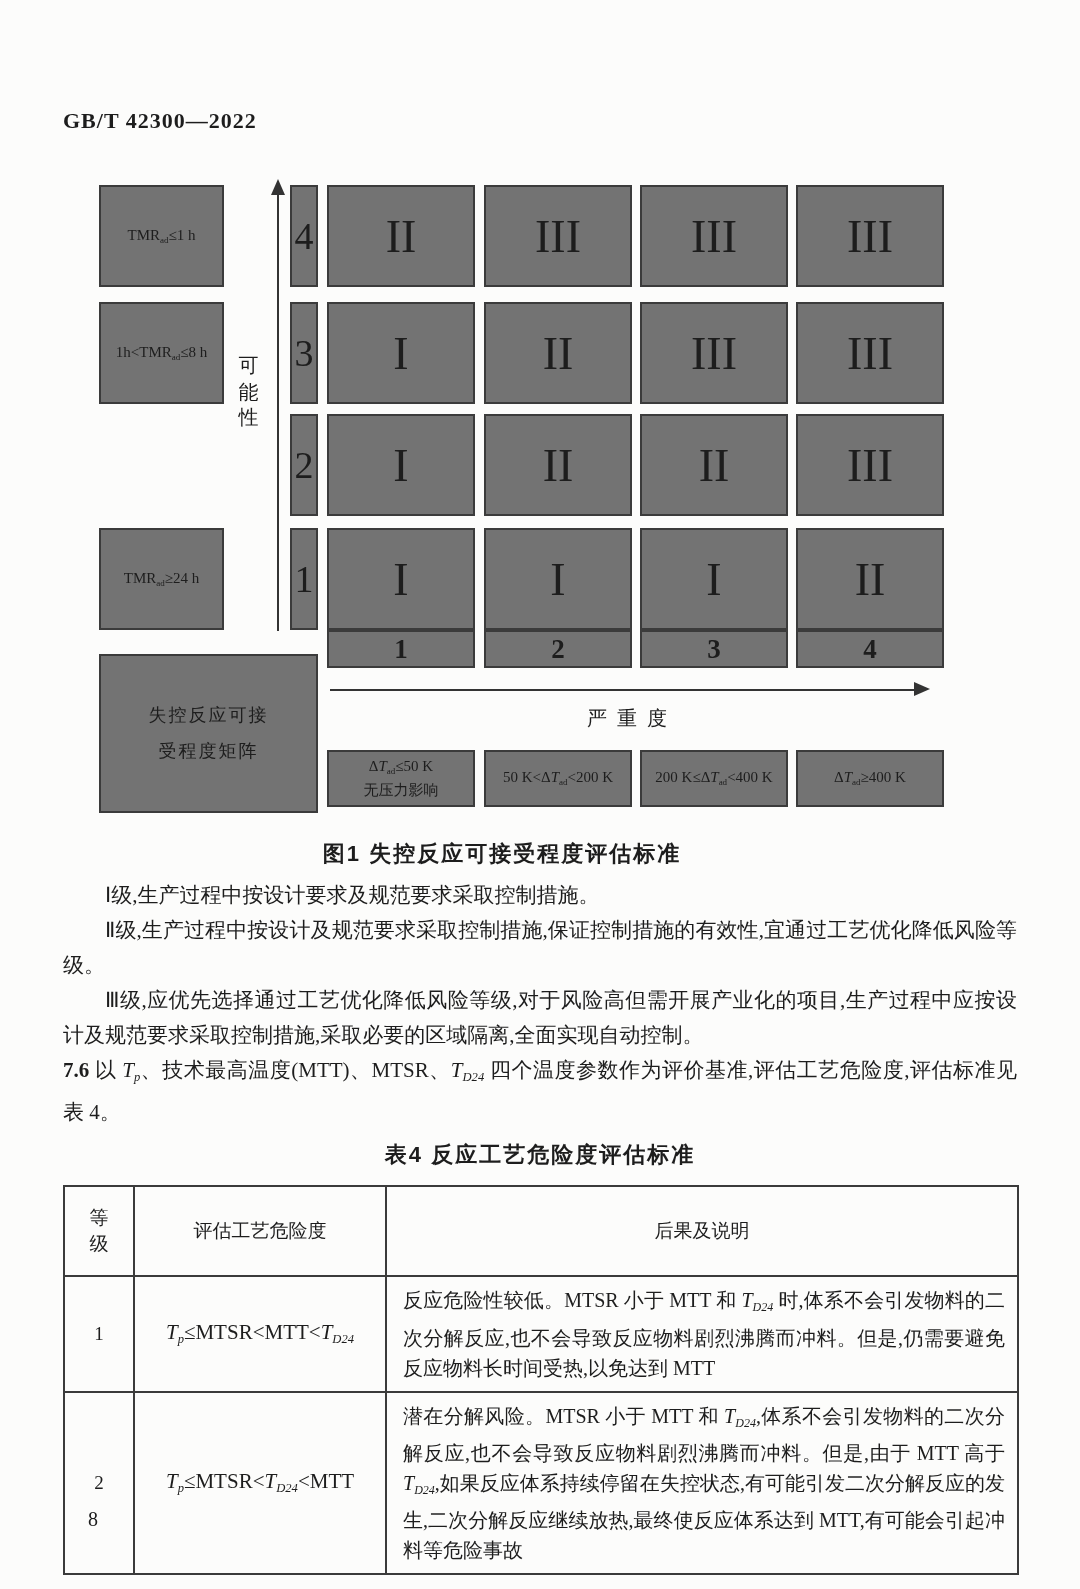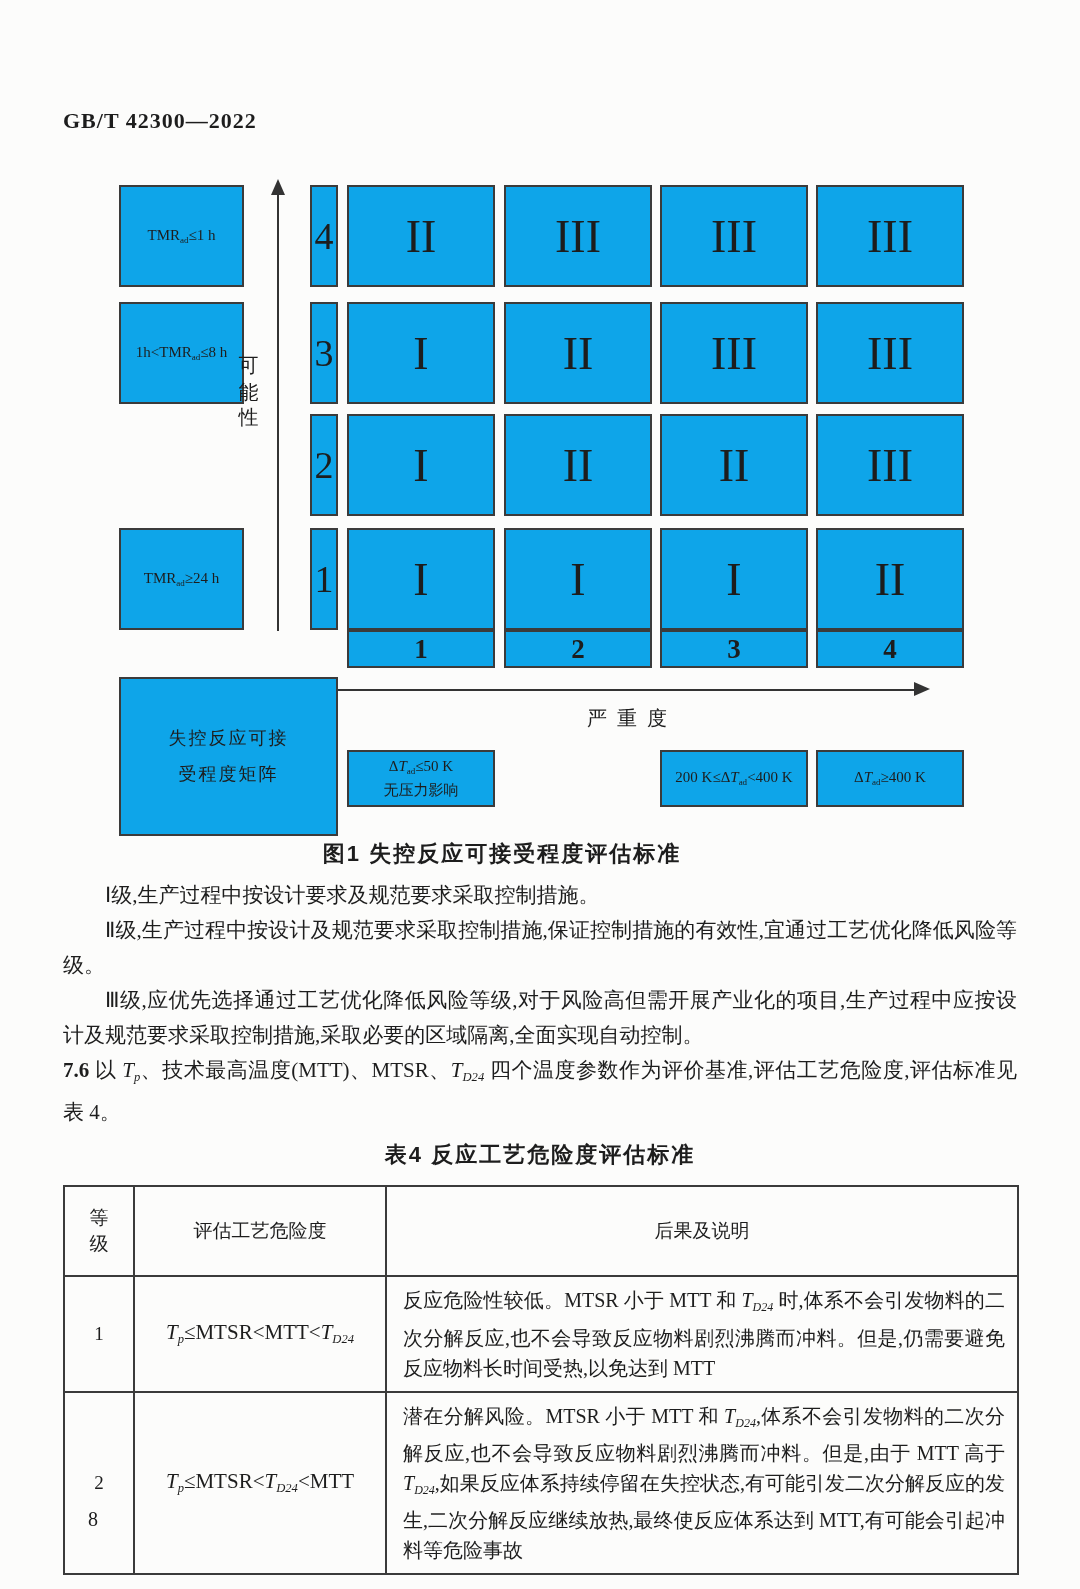--- a/index.html
+++ b/index.html
@@ -13,33 +13,32 @@
     overflow:hidden;
   }
   .hdr{
     position:absolute;left:63px;top:108px;
     font-size:22px;font-weight:700;letter-spacing:1px;
   }
   
   .box{
     position:absolute;
     border:2px solid #3b3b3b;
-    background:#0ea5e9;
+    background:#737373;
     display:flex;align-items:center;justify-content:center;
     box-sizing:border-box;
-    margin-left:20px;
   }
   .pbox{left:99px;width:125px;height:102px;font-size:15px;}
   .numbox{left:290px;width:28px;height:102px;font-size:38px;}
   .cell{width:148px;height:102px;font-size:46px;}
   .rt0{top:185px}.rt1{top:302px}.rt2{top:414px}.rt3{top:528px}
   .ct0{left:327px}.ct1{left:484px}.ct2{left:640px}.ct3{left:796px}
   .colnum{top:630px;height:38px;font-size:27px;font-weight:700;}
   .sevbox{top:750px;height:57px;font-size:15px;flex-direction:column;line-height:1.55;}
-  .corner{left:99px;top:677px;width:219px;height:159px;font-size:18px;flex-direction:column;line-height:1.95;letter-spacing:2px;}
+  .corner{left:99px;top:654px;width:219px;height:159px;font-size:18px;flex-direction:column;line-height:1.95;letter-spacing:2px;}
   .vaxis{position:absolute;left:277px;top:194px;width:2px;height:437px;background:#333;}
   .vhead{position:absolute;left:271px;top:179px;width:0;height:0;
          border-left:7px solid transparent;border-right:7px solid transparent;border-bottom:16px solid #333;}
   .haxis{position:absolute;left:330px;top:689px;width:586px;height:2px;background:#333;}
   .hhead{position:absolute;left:914px;top:682px;width:0;height:0;
          border-top:7px solid transparent;border-bottom:7px solid transparent;border-left:16px solid #333;}
   .ylabel{
     position:absolute;left:236px;top:341px;
     writing-mode:vertical-rl;text-orientation:upright;
     font-size:20px;letter-spacing:25px;
@@ -128,20 +127,23 @@
   <div class="box cell colnum ct3">4</div>
 
   <div class="haxis"></div>
   <div class="hhead"></div>
   <div class="xlabel">严重度</div>
 
   <div class="box cell sevbox ct0">
     <div><span>Δ</span><span class="rital">T</span><span class="rsub">ad</span><span>≤50 K</span></div>
     <div>无压力影响</div>
   </div>
+  <div class="box cell sevbox ct1">
+    <div><span>50 K&lt;Δ</span><span class="rital">T</span><span class="rsub">ad</span><span>&lt;200 K</span></div>
+  </div>
   <div class="box cell sevbox ct2">
     <div><span>200 K≤Δ</span><span class="rital">T</span><span class="rsub">ad</span><span>&lt;400 K</span></div>
   </div>
   <div class="box cell sevbox ct3">
     <div><span>Δ</span><span class="rital">T</span><span class="rsub">ad</span><span>≥400 K</span></div>
   </div>
 
   <div class="box corner">
     <div>失控反应可接</div>
     <div>受程度矩阵</div>

